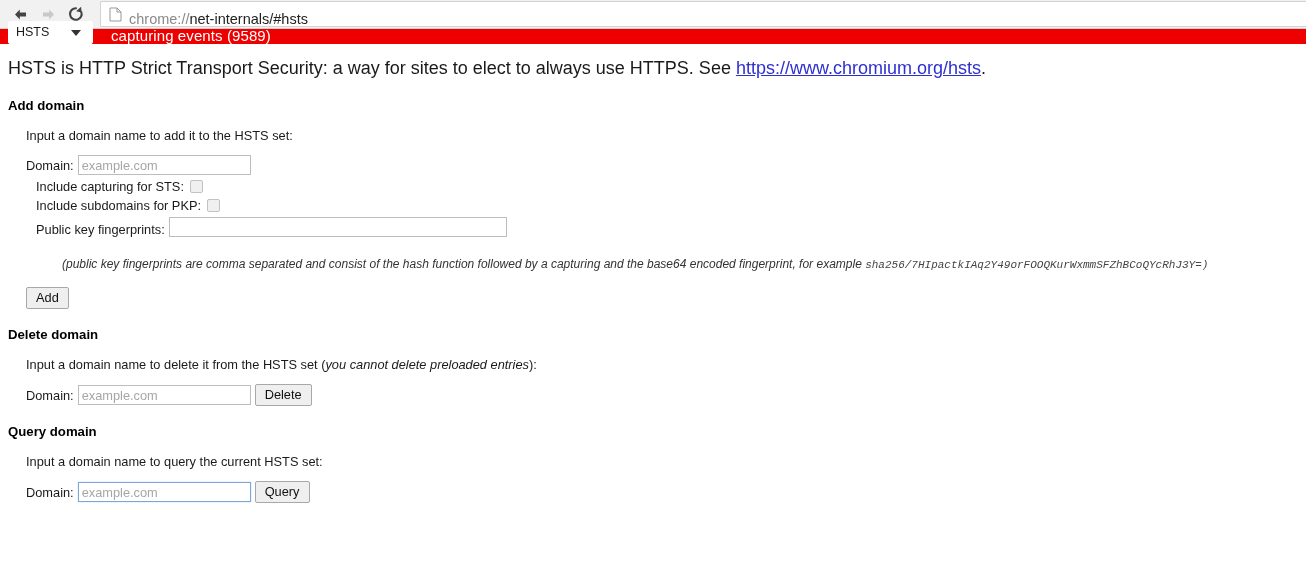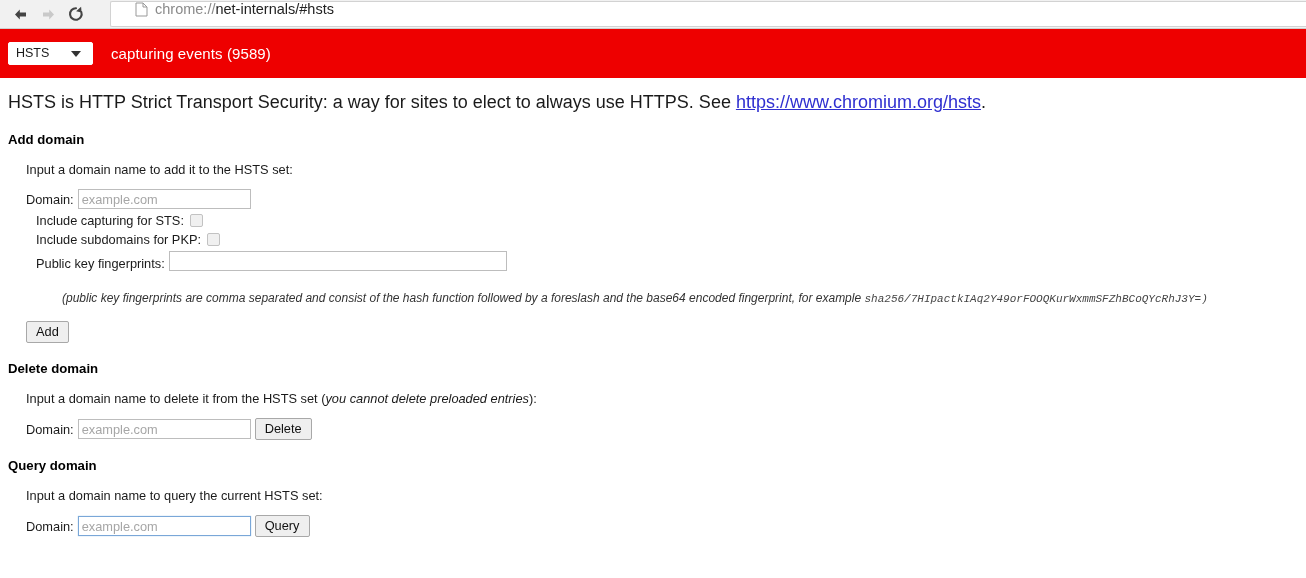--- a/index.html
+++ b/index.html
@@ -25,46 +25,46 @@
     width: 28px; height: 26px;
     display: flex; align-items: center; justify-content: center;
     background: transparent; border: none;
     cursor: pointer;
     flex: 0 0 auto;
   }
   .nav-btn svg { display: block; }
   .omnibox {
     flex: 1 1 auto;
     height: 26px;
-    margin-left: 20px;
+    margin-left: 10px;
     background: #ffffff;
     border: 1px solid #d2d2d2;
     border-right: none;
     border-radius: 2px 0 0 2px;
     display: flex;
-    align-items: flex-start;
-    padding: 0 24px;
+    align-items: flex-end;
+    padding: 0 8px;
     overflow: hidden;
   }
   .page-icon { flex: 0 0 auto; margin-right: 7px; display:block; }
   .omnibox-url {
     font-size: 14.5px;
     color: #222222;
     white-space: nowrap;
     overflow: hidden;
     line-height: 1;
   }
   .omnibox-url .dim { color: #8a8a8a; }
 
   
   .status-bar {
-    height: 49px;
+    height: 15px;
     background: #ee0000;
     display: flex;
-    align-items: center;
+    align-items: flex-end;
     padding-left: 8px;
     position: relative;
   }
   .sel-wrap {
     position: relative;
     width: 85px; height: 23px;
     flex: 0 0 auto;
   }
   .sel {
     width: 85px; height: 23px;
@@ -276,21 +276,21 @@
     <div class="check-row">
       <span class="check-label">Include subdomains for PKP:</span>
       <span class="cb"></span>
     </div>
 
     <div class="fp-row">
       <span class="field-label">Public key fingerprints:</span>
       <input class="txt w-fingerprint" style="margin-left: 4px;" type="text">
     </div>
 
-    <div class="fp-note"><span>(public key fingerprints are comma separated and consist of the hash function followed by a foreslash and the base64 encoded fingerprint, for example </span><span class="mono">sha256/7HIpactkIAq2Y49orFOOQKurWxmmSFZhBCoQYcRhJ3Y=)</span></div>
+    <div class="fp-note"><span>(public key fingerprints are comma separated and consist of the hash function followed by a capturing and the base64 encoded fingerprint, for example </span><span class="mono">sha256/7HIpactkIAq2Y49orFOOQKurWxmmSFZhBCoQYcRhJ3Y=)</span></div>
   </div>
 
   <button class="btn btn-add">Add</button>
 
   
   <h3 class="section">Delete domain</h3>
 
   <div class="indent">
     <div class="hint"><span>Input a domain name to delete it from the HSTS set (</span><i>you cannot delete preloaded entries</i><span>):</span></div>
 

